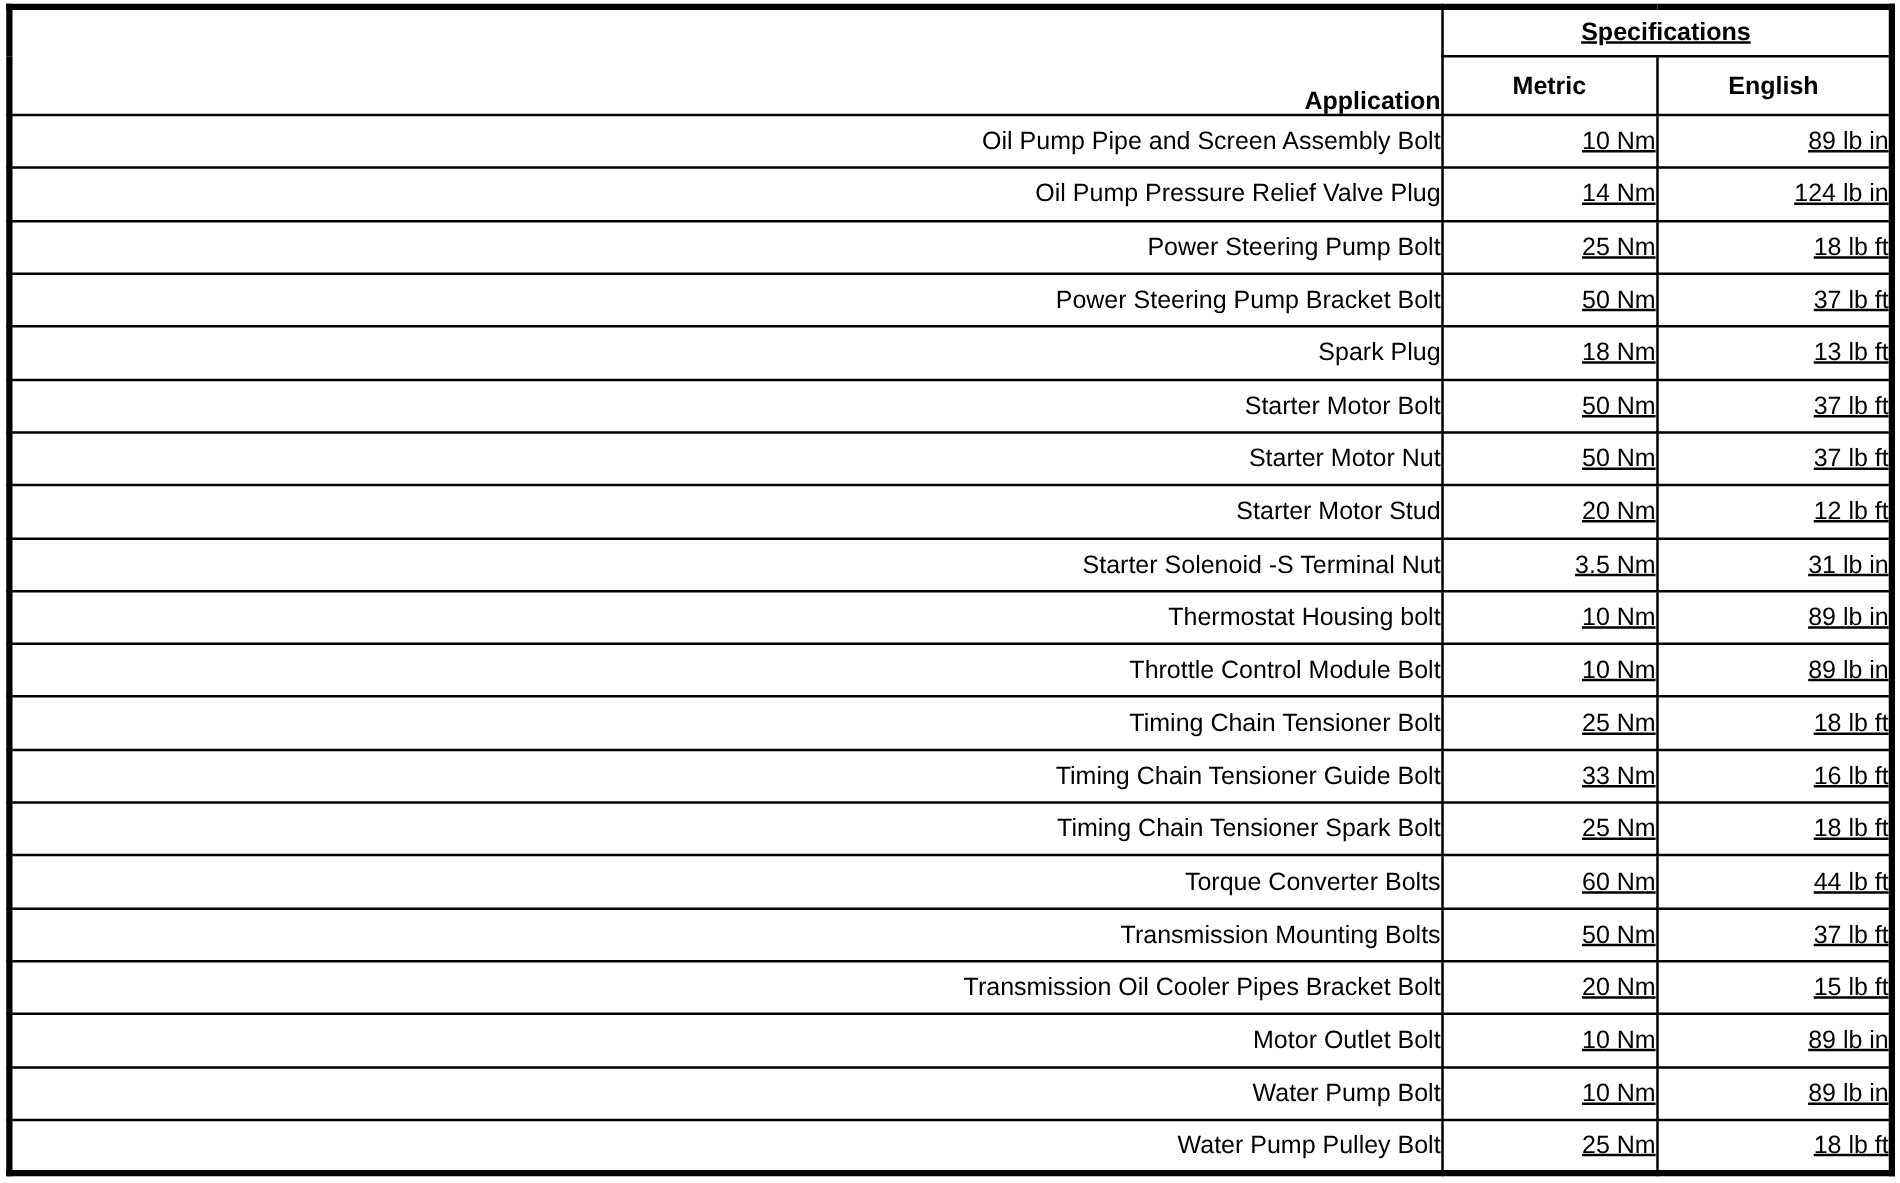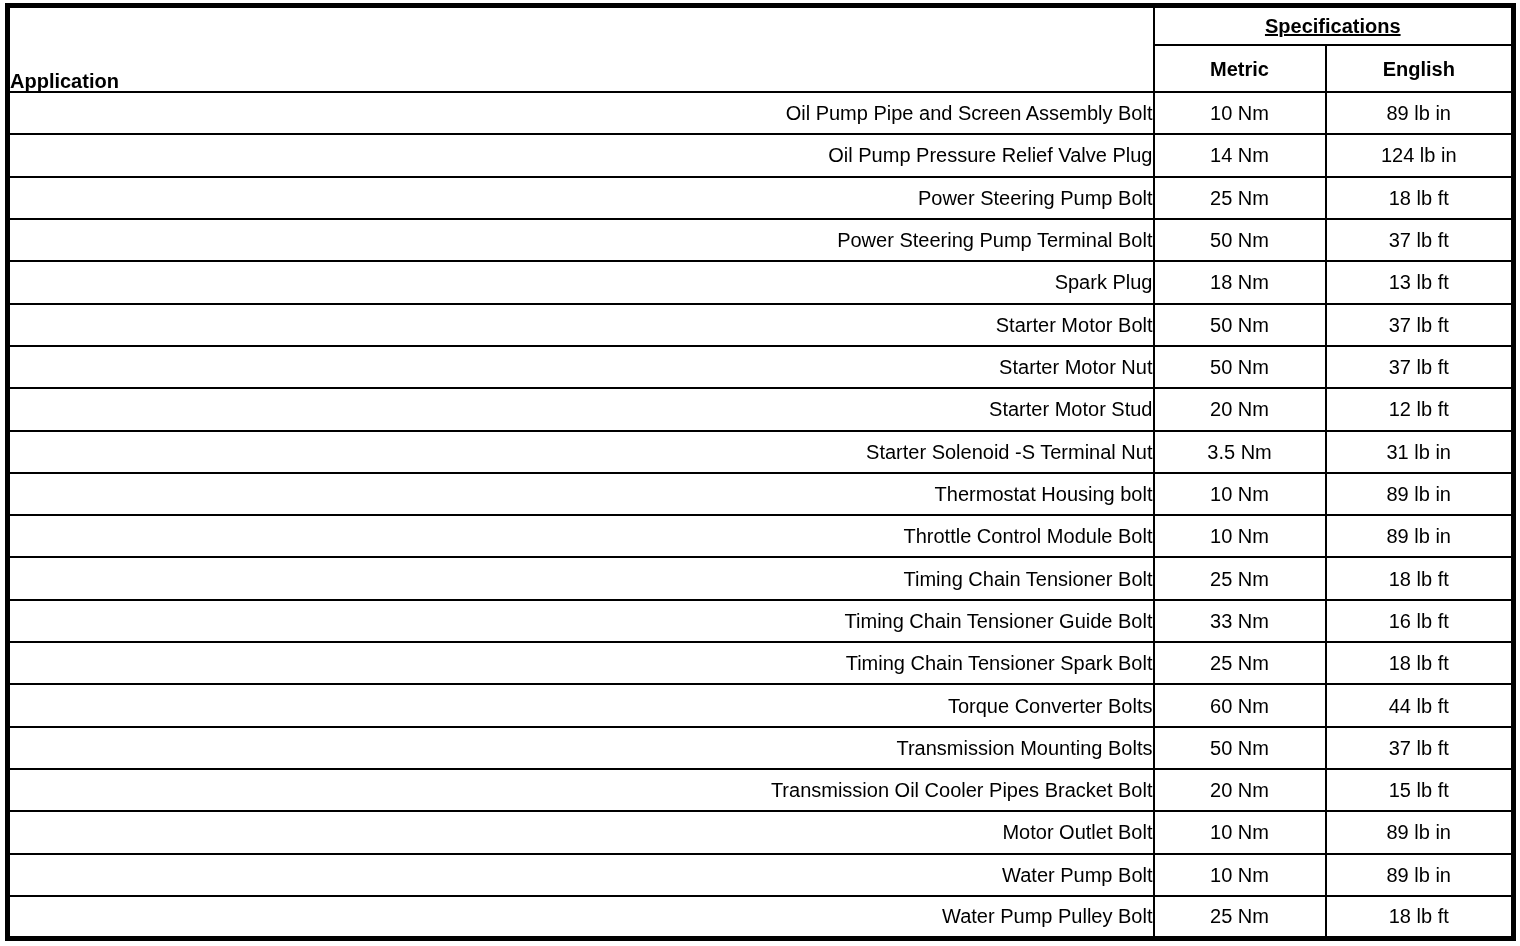--- a/index.html
+++ b/index.html
@@ -37,21 +37,21 @@
     background: #ffffff;
     overflow: hidden;
     white-space: nowrap;
   }
   
   table.spec-table {
     border: 5px solid #000000;
   }
   
   th.app-header {
-    text-align: left;
+    text-align: right;
     vertical-align: bottom;
     font-weight: bold;
     font-size: 21px;
     padding-bottom: 13px;
     border-bottom: 5px solid #000000;
   }
   th.spec-header {
     text-align: center;
     vertical-align: middle;
     font-weight: bold;
@@ -71,22 +71,23 @@
   
   tr.data-row {
     height: 42px;
   }
   td.app-cell {
     text-align: right;
     vertical-align: middle;
     padding-left: 5px;
   }
   td.val-cell {
-    text-align: center;
-    vertical-align: middle;
+    text-align: right;
+    vertical-align: middle;
+    text-decoration: underline;
   }
 </style>
 </head>
 <body>
 
 <div class="page">
   <table class="spec-table">
     <colgroup>
       <col style="width:1146px">
       <col style="width:172px">
@@ -112,21 +113,21 @@
         <td class="app-cell">Oil Pump Pressure Relief Valve Plug</td>
         <td class="val-cell">14 Nm</td>
         <td class="val-cell">124 lb in</td>
       </tr>
       <tr class="data-row">
         <td class="app-cell">Power Steering Pump Bolt</td>
         <td class="val-cell">25 Nm</td>
         <td class="val-cell">18 lb ft</td>
       </tr>
       <tr class="data-row">
-        <td class="app-cell">Power Steering Pump Terminal Bolt</td>
+        <td class="app-cell">Power Steering Pump Bracket Bolt</td>
         <td class="val-cell">50 Nm</td>
         <td class="val-cell">37 lb ft</td>
       </tr>
       <tr class="data-row">
         <td class="app-cell">Spark Plug</td>
         <td class="val-cell">18 Nm</td>
         <td class="val-cell">13 lb ft</td>
       </tr>
       <tr class="data-row">
         <td class="app-cell">Starter Motor Bolt</td>

